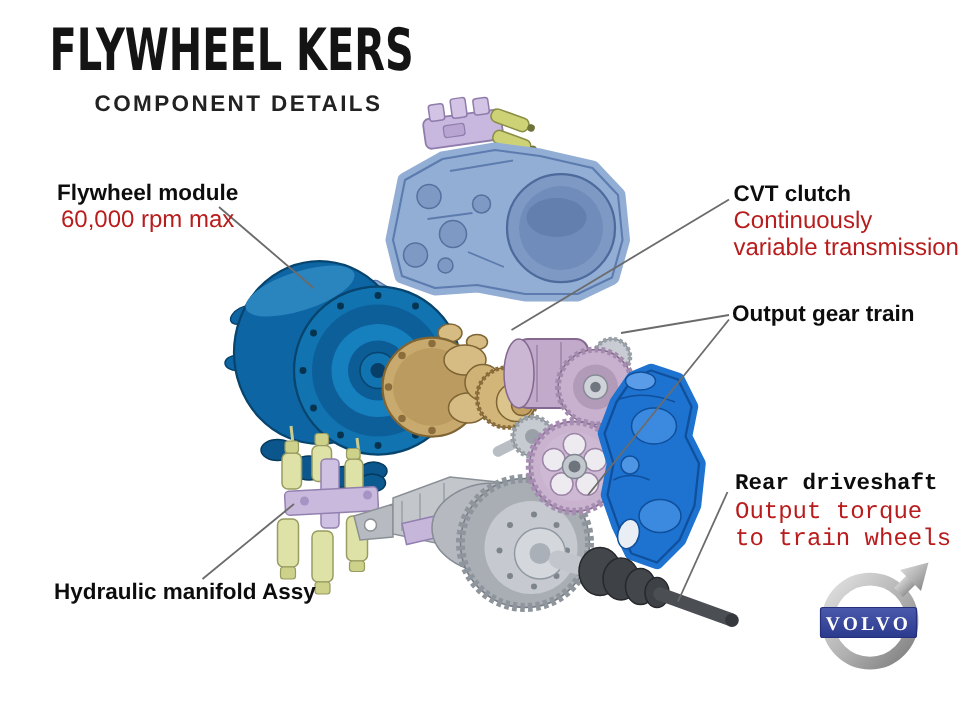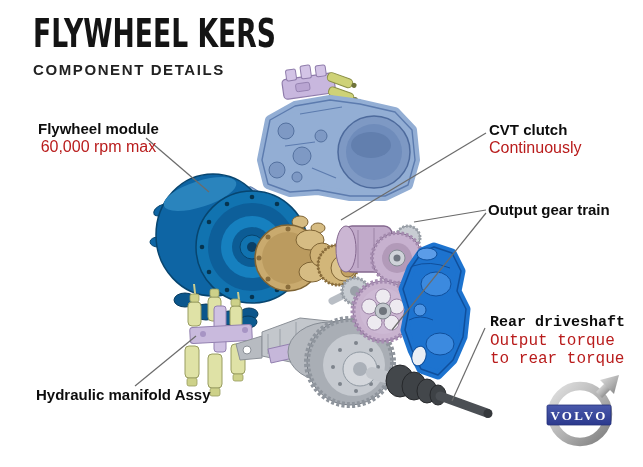--- a/index.html
+++ b/index.html
@@ -3,21 +3,21 @@
 <meta charset="utf-8">
 <style>
   html,body{margin:0;padding:0;background:#fff;}
   body{width:643px;height:467px;overflow:hidden;font-family:"Liberation Sans",sans-serif;}
   .stage{position:relative;width:643px;height:467px;background:#ffffff;}
   svg.diagram{position:absolute;left:0;top:0;}
   .hdr{position:absolute;left:33px;top:14px;}
   .hdr-title{font-family:"DejaVu Sans",sans-serif;font-weight:bold;font-size:38px;line-height:1;
              color:#141414;letter-spacing:0;white-space:nowrap;
              transform:scale(0.70,1.02);transform-origin:0 0;}
-  .hdr-sub{margin-top:9px;font-size:15px;font-weight:bold;letter-spacing:1.6px;color:#222;white-space:nowrap;}
+  .hdr-sub{margin-top:9px;font-size:15px;font-weight:bold;letter-spacing:1.6px;color:#222;white-space:nowrap;margin-left:30px;}
   .callout{position:absolute;}
   .callout-title{font-size:15px;font-weight:bold;color:#0d0d0d;line-height:18px;white-space:nowrap;}
   .callout-line{font-size:16px;color:#b91c1c;line-height:18px;white-space:nowrap;}
 </style>
 </head>
 <body>
 
 <div class="stage">
 
   <svg class="diagram" width="643" height="467" viewBox="0 0 643 467">
@@ -242,29 +242,30 @@
   </div>
 
   <div class="callout" style="left:38px;top:120px;text-align:center;">
     <div class="callout-title">Flywheel module</div>
     <div class="callout-line">60,000 rpm max</div>
   </div>
 
   <div class="callout" style="left:489px;top:121px;">
     <div class="callout-title">CVT clutch</div>
     <div class="callout-line">Continuously</div>
+    <div class="callout-line">variable transmission</div>
   </div>
 
   <div class="callout" style="left:488px;top:201px;">
     <div class="callout-title">Output gear train</div>
   </div>
 
   <div class="callout" style="left:490px;top:314px;font-family:Liberation Mono, monospace;">
     <div class="callout-title">Rear driveshaft</div>
     <div class="callout-line">Output torque</div>
-    <div class="callout-line">to rear torque</div>
+    <div class="callout-line">to train wheels</div>
   </div>
 
   <div class="callout" style="left:36px;top:386px;">
     <div class="callout-title">Hydraulic manifold Assy</div>
   </div>
 
 </div>
 
 </body></html>

